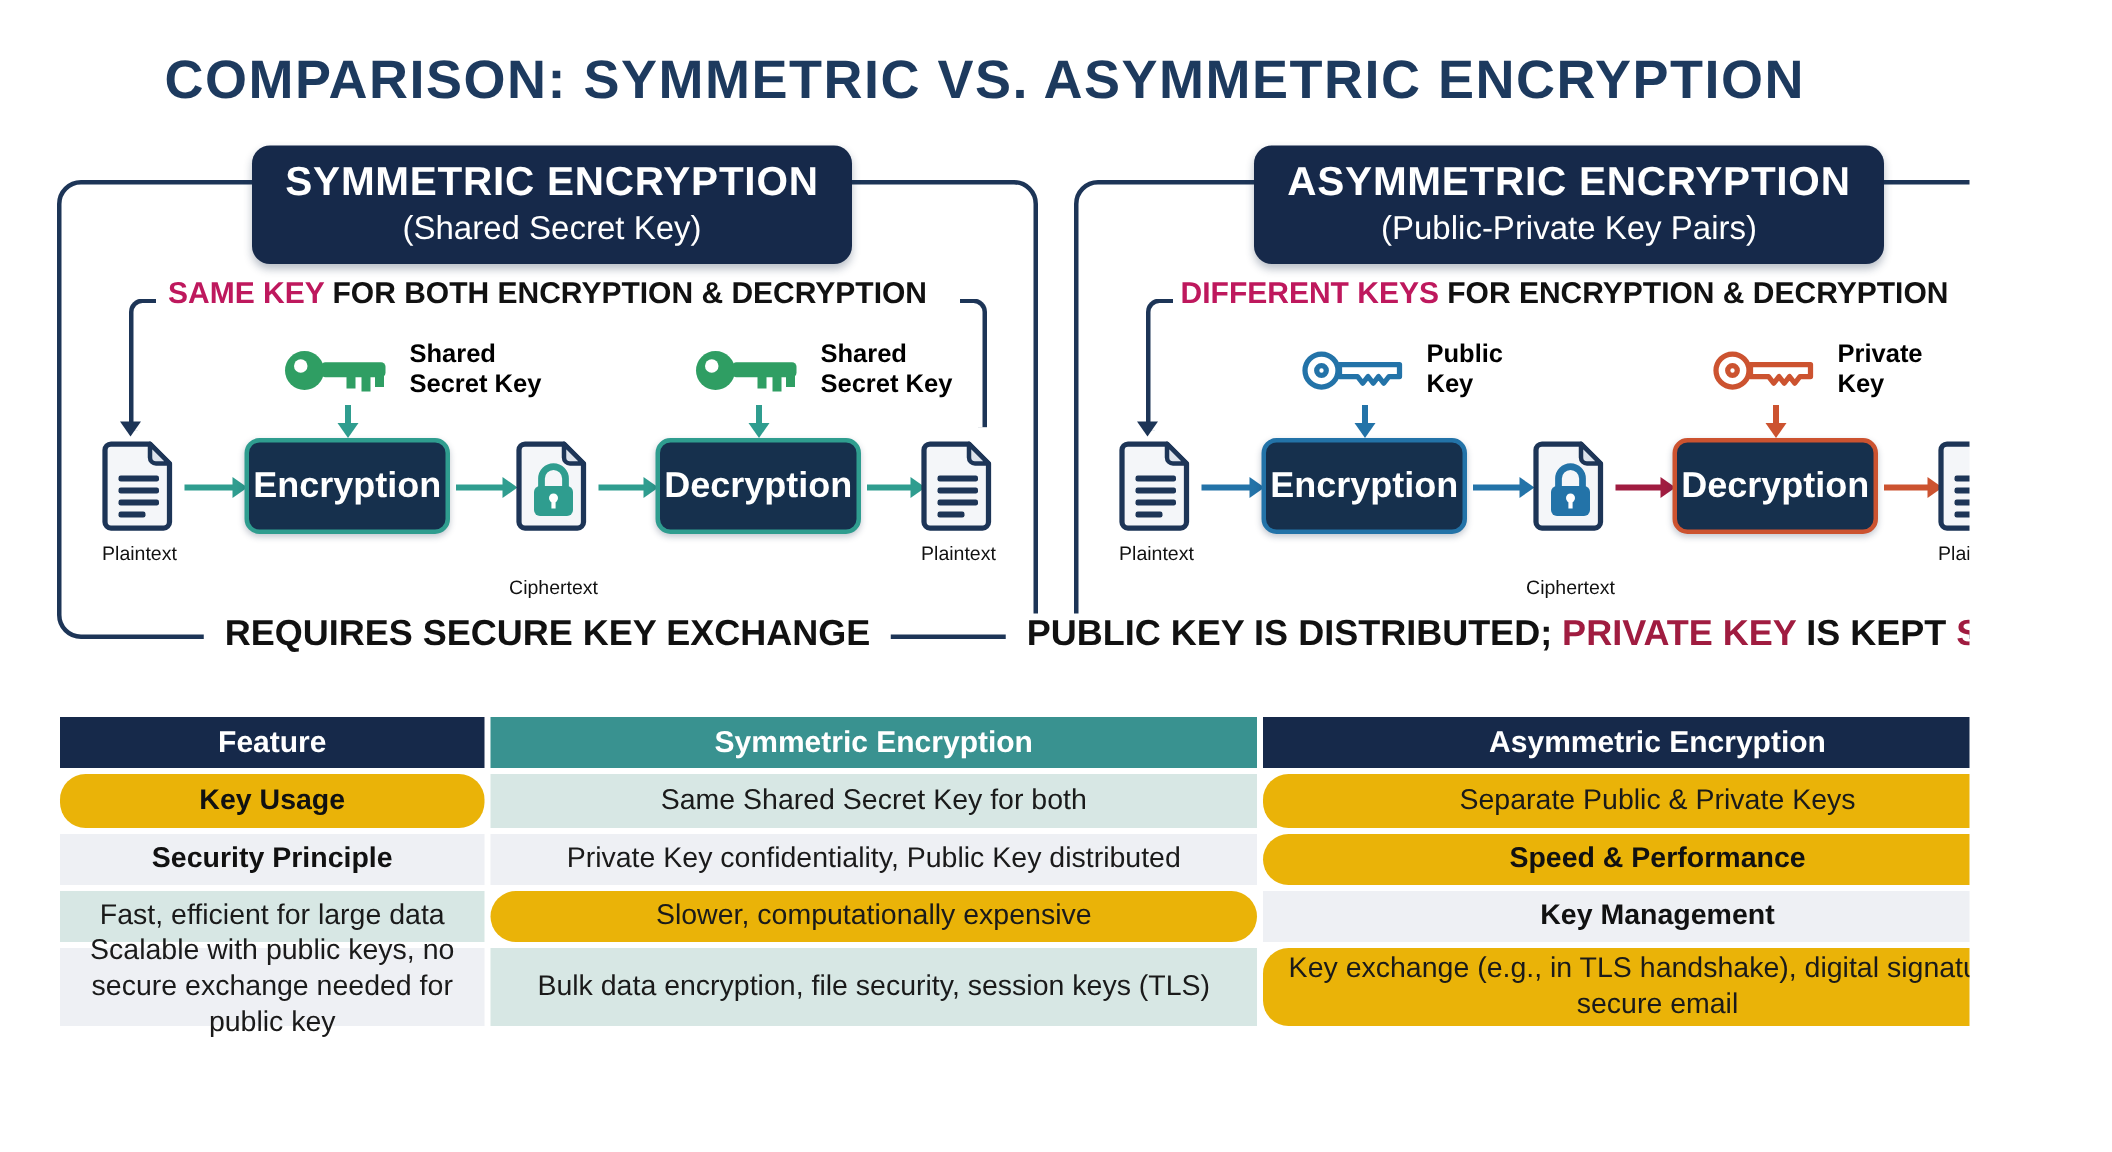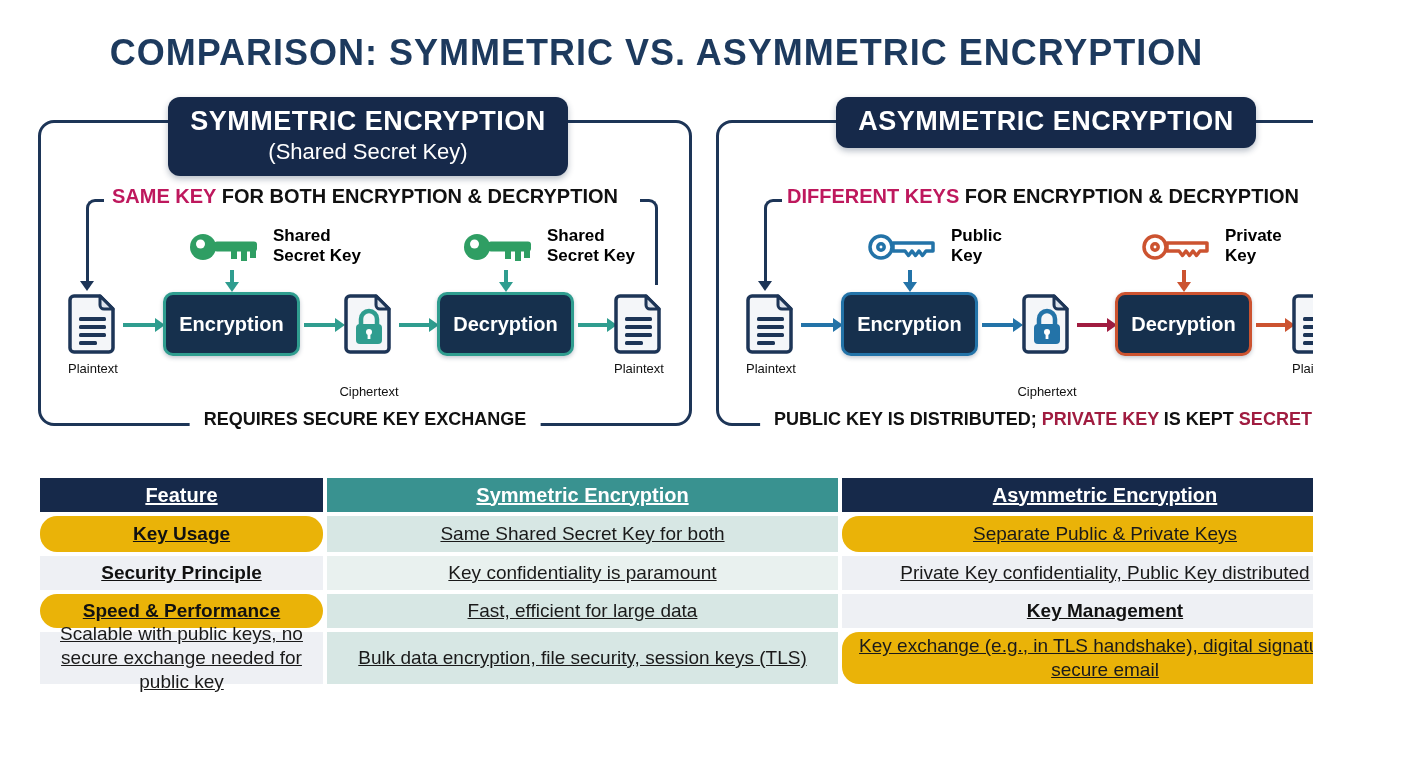--- a/index.html
+++ b/index.html
@@ -41,51 +41,51 @@
   .ha3 { left:358px; width:32px; } .ha4 { left:537px; width:31px; }
 
   .va { position:absolute; width:3.5px; background:currentColor; }
   .va::after { content:''; position:absolute; bottom:-8px; left:-5.5px; width:0; height:0;
     border-top:10px solid currentColor; border-left:7px solid transparent; border-right:7px solid transparent; }
   .vak1 { left:189px; top:147px; height:14px; }
   .vak2 { left:463px; top:147px; height:14px; }
 
   .process-box { position:absolute; top:169px; width:137px; height:64px; background:#16304d;
     border:3.5px solid; border-radius:10px; display:flex; align-items:center; justify-content:center;
-    color:#fff; font-size:20px; font-weight:bold; box-shadow:0 2px 4px rgba(20,40,70,.25); }
+    color:#fff; font-size:24px; font-weight:bold; box-shadow:0 2px 4px rgba(20,40,70,.25); }
   .box-enc { left:122px; } .box-dec { left:396px; }
 
   .doc { position:absolute; top:170px; width:52px; height:62px; }
   .doc-in { left:26px; } .doc-mid { left:302px; } .doc-out { left:572px; }
 
   .flow-label { position:absolute; top:238px; transform:translateX(-50%); font-size:13px; color:#111; }
   .fl-in { left:52px; } .fl-mid { left:328px;margin-top:23px; } .fl-out { left:598px; }
 
   .panel-footer { position:absolute; top:286px; left:50%; transform:translateX(-50%);
-    background:#fff; padding:0 14px; font-size:18px; font-weight:bold; white-space:pre; color:#111; }
+    background:#fff; padding:0 14px; font-size:24px; font-weight:bold; white-space:pre; color:#111; }
   .panel-footer .hl { color:#a01c40; }
 
   
   .sym .ha, .sym .va { color:#2f9d8f; }
   .sym .process-box { border-color:#2f9d8f; }
   .sym .key-icon { color:#2f9e63; }
   .sym .lock-clr { color:#2f9d8f; }
   .asym .ha1, .asym .ha2, .asym .vak1 { color:#2373a8; }
   .asym .ha3 { color:#a01c40; }
   .asym .ha4, .asym .vak2 { color:#cc5330; }
   .asym .box-enc { border-color:#2373a8; }
   .asym .box-dec { border-color:#cc5330; }
   .asym .k1 { color:#2373a8; } .asym .k2 { color:#cc5330; }
   .asym .lock-clr { color:#2373a8; }
 
   
   .cmp-table { position:absolute; left:40px; top:478px; width:1328px; display:grid;
     grid-template-columns:283px 511px 526px; grid-template-rows:34px 36px 34px 34px 52px 56px; gap:4px; }
   .cell { display:flex; align-items:center; justify-content:center; text-align:center;
-    font-size:19px; color:#1a1a1a; line-height:1.25; padding:2px 2px;text-decoration:underline; }
+    font-size:19px; color:#1a1a1a; line-height:1.25; padding:2px 2px; }
   .th { color:#fff; font-weight:bold; font-size:20px; }
   .th-navy { background:#16294a; } .th-teal { background:#399290; }
   .cell-f { font-weight:bold; color:#111; }
   .bg-lav { background:#eab308;border-radius:17px; } .bg-lav-lt { background:#eef0f4; }
   .bg-teal { background:#d7e7e4; } .bg-teal-lt { background:#e9f1ef; }
 </style>
 </head>
 <body>
 
 <svg width="0" height="0" style="position:absolute">
@@ -176,20 +176,21 @@
     <div class="flow-label fl-in">Plaintext</div>
     <div class="flow-label fl-mid">Ciphertext</div>
     <div class="flow-label fl-out">Plaintext</div>
 
     <div class="panel-footer"><span>REQUIRES SECURE KEY EXCHANGE</span></div>
   </div>
 
   <div class="panel asym" style="left:716px">
     <div class="panel-header" style="left:117px;width:420px">
       <div class="ph-title">ASYMMETRIC ENCRYPTION</div>
+      <div class="ph-sub">(Public-Private Key Pairs)</div>
     </div>
 
     <div class="rule-caption"><span class="hl">DIFFERENT KEYS</span><span> FOR ENCRYPTION &amp; DECRYPTION</span></div>
     <div class="bracket-dl"></div>
     <div class="bracket-dr"></div>
 
     <svg class="key-icon k1" viewBox="0 0 76 40">
         <use href="#key-outline"></use>
       </svg>
     <div class="key-label kl1">
@@ -236,25 +237,25 @@
   <div class="cmp-table">
     <div class="cell th th-navy">Feature</div>
     <div class="cell th th-teal">Symmetric Encryption</div>
     <div class="cell th th-navy">Asymmetric Encryption</div>
 
     <div class="cell cell-f bg-lav">Key Usage</div>
     <div class="cell bg-teal">Same Shared Secret Key for both</div>
     <div class="cell bg-lav">Separate Public &amp; Private Keys</div>
 
     <div class="cell cell-f bg-lav-lt">Security Principle</div>
-    <div class="cell bg-teal-lt">Key confidentiality is paramount</div>
     <div class="cell bg-lav-lt">Private Key confidentiality, Public Key distributed</div>
 
     <div class="cell cell-f bg-lav">Speed &amp; Performance</div>
     <div class="cell bg-teal">Fast, efficient for large data</div>
+    <div class="cell bg-lav">Slower, computationally expensive</div>
 
     <div class="cell cell-f bg-lav-lt">Key Management</div>
     <div class="cell bg-lav-lt">Scalable with public keys, no secure exchange needed for public key</div>
 
     <div class="cell bg-teal">Bulk data encryption, file security, session keys (TLS)</div>
     <div class="cell bg-lav">Key exchange (e.g., in TLS handshake), digital signatures, secure email</div>
   </div>
 
 </div>
 

